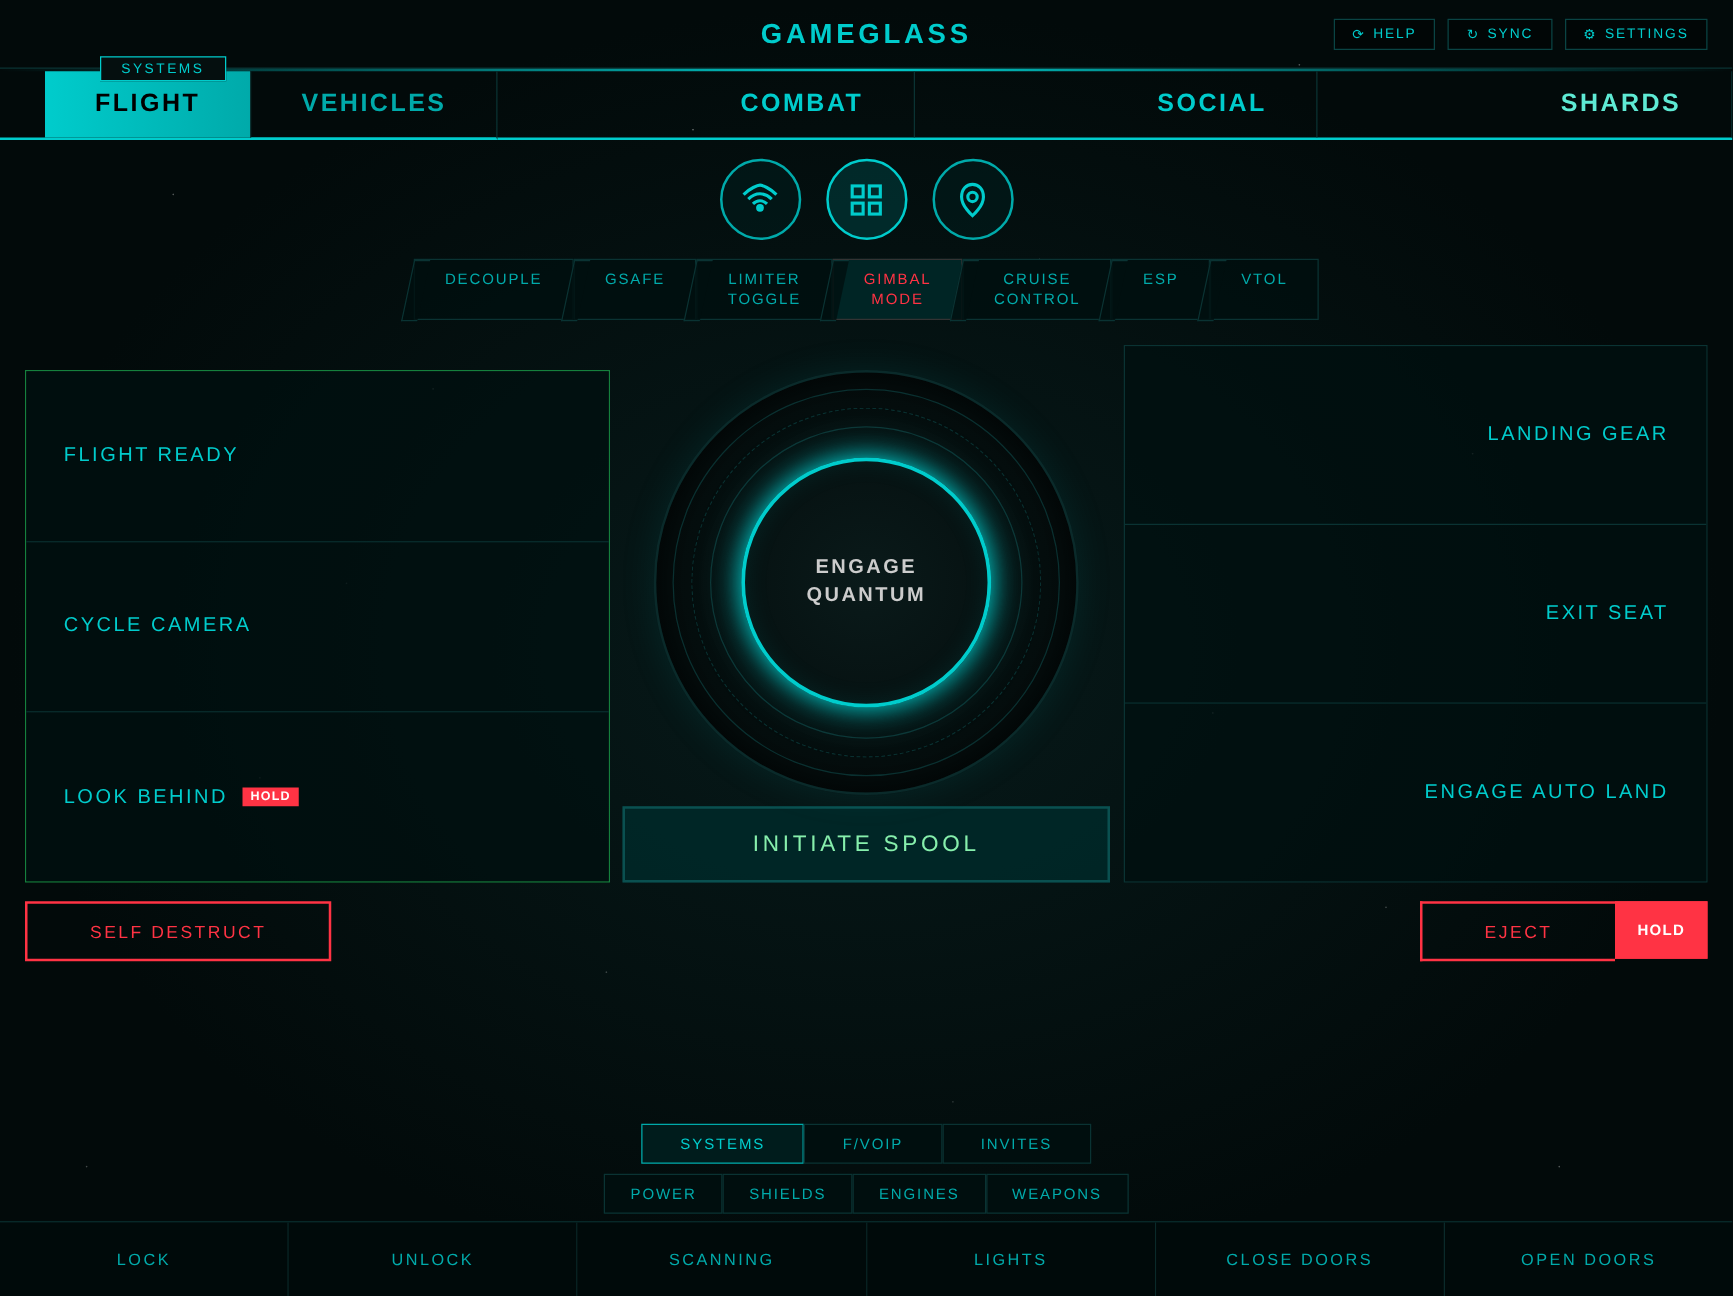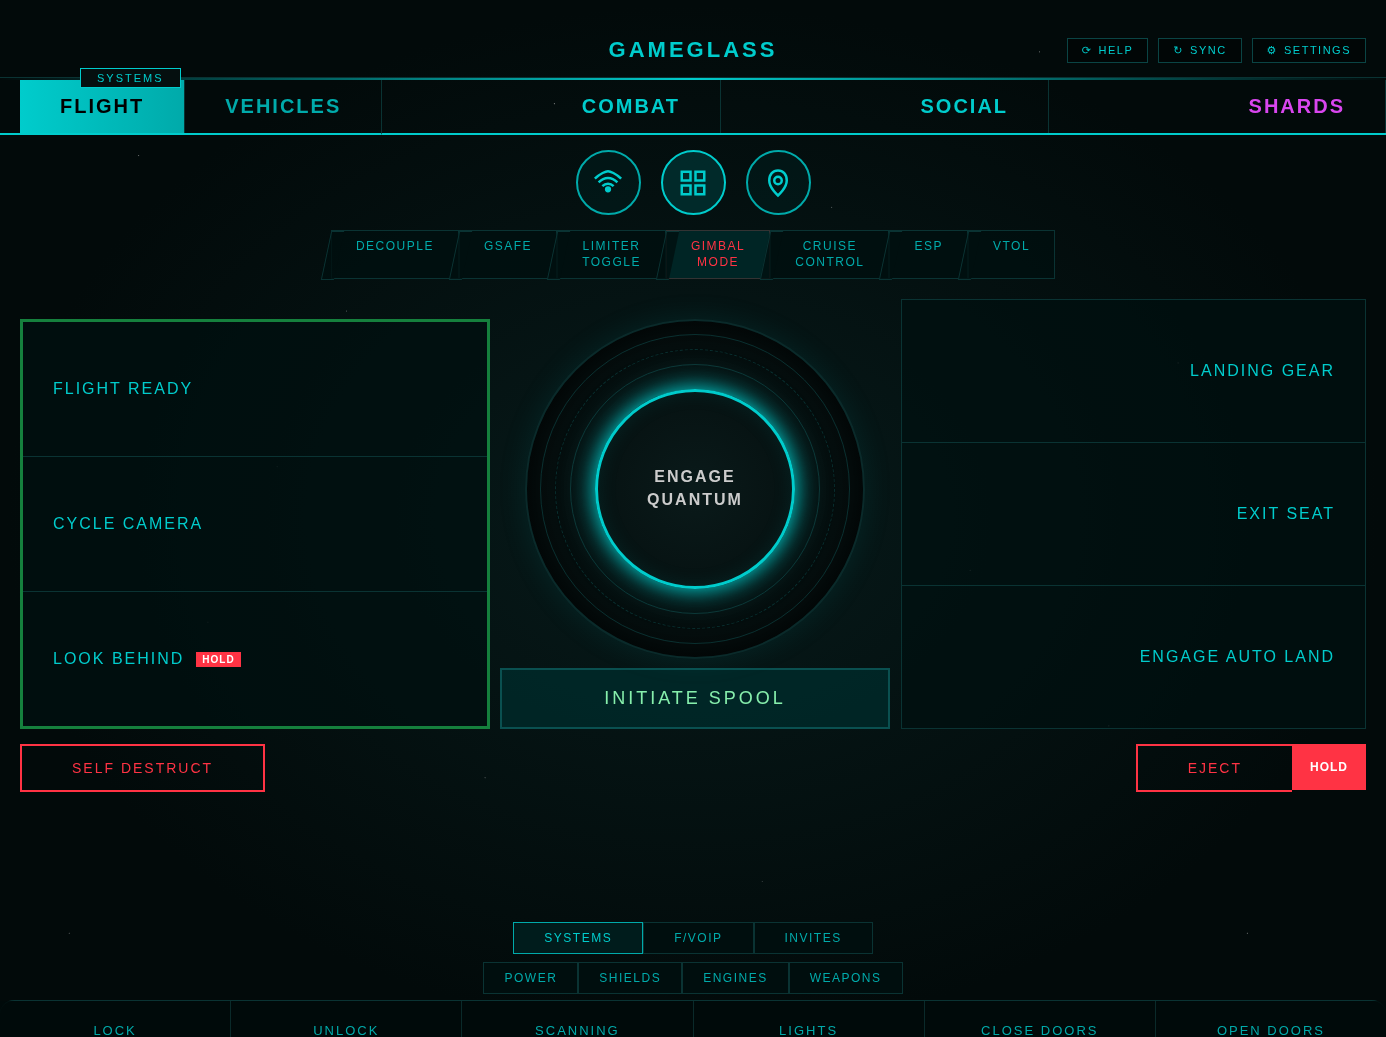--- a/index.html
+++ b/index.html
@@ -49,21 +49,20 @@
     }
 
     
     .header {
       display: flex;
       align-items: center;
       justify-content: space-between;
       padding: 8px 20px;
       border-bottom: 1px solid #0a3333;
       height: 55px;
-      margin-top: 23px;
     }
 
     .header-logo {
       position: absolute;
       left: 50%;
       transform: translateX(-50%);
       font-size: 22px;
       letter-spacing: 3px;
       font-weight: 300;
       color: #00cccc;
@@ -121,21 +120,21 @@
       font-size: 11px;
       letter-spacing: 2px;
       color: #00cccc;
       z-index: 10;
     }
 
     .nav-tabs {
       display: flex;
       align-items: stretch;
       border-bottom: 2px solid #00cccc;
-      padding-left: 20px;
+      padding-left: 36px;
       height: 55px;
     }
 
     .nav-tab {
       padding: 0 40px;
       display: flex;
       align-items: center;
       font-size: 20px;
       letter-spacing: 2px;
       font-weight: 600;
@@ -153,21 +152,21 @@
     }
 
     .nav-tab.vehicles {
       border-left: none;
       border-bottom: 2px solid #00cccc;
       margin-bottom: -2px;
     }
 
     .nav-tab.combat { color: #00cccc; }
     .nav-tab.social { color: #00cccc; }
-    .nav-tab.shards { color: #d946ef; }
+    .nav-tab.shards { color: #5eead4; }
 
     
     .center-icons {
       display: flex;
       justify-content: center;
       gap: 20px;
       padding: 15px 0 5px;
       position: relative;
     }
 
@@ -239,21 +238,21 @@
       position: relative;
       margin: 15px 20px;
       height: 430px;
     }
 
     
     .left-panel {
       flex: 1;
       display: flex;
       flex-direction: column;
-      border: 3px solid #15803d;
+      border: 1px solid #15803d;
       margin-right: -1px;
       margin-top: 20px;
     }
 
     .action-btn {
       flex: 1;
       display: flex;
       align-items: center;
       padding: 0 30px;
       font-size: 16px;
@@ -469,21 +468,20 @@
       background: rgba(0,30,30,0.9);
       border-color: #00aaaa;
       color: #00cccc;
     }
 
     .bottom-nav-bar {
       display: flex;
       align-items: stretch;
       border-top: 1px solid #0a3333;
       height: 60px;
-      border-radius: 14px;
     }
 
     .bottom-nav-item {
       flex: 1;
       display: flex;
       align-items: center;
       justify-content: center;
       font-size: 13px;
       letter-spacing: 2px;
       color: #00aaaa;

